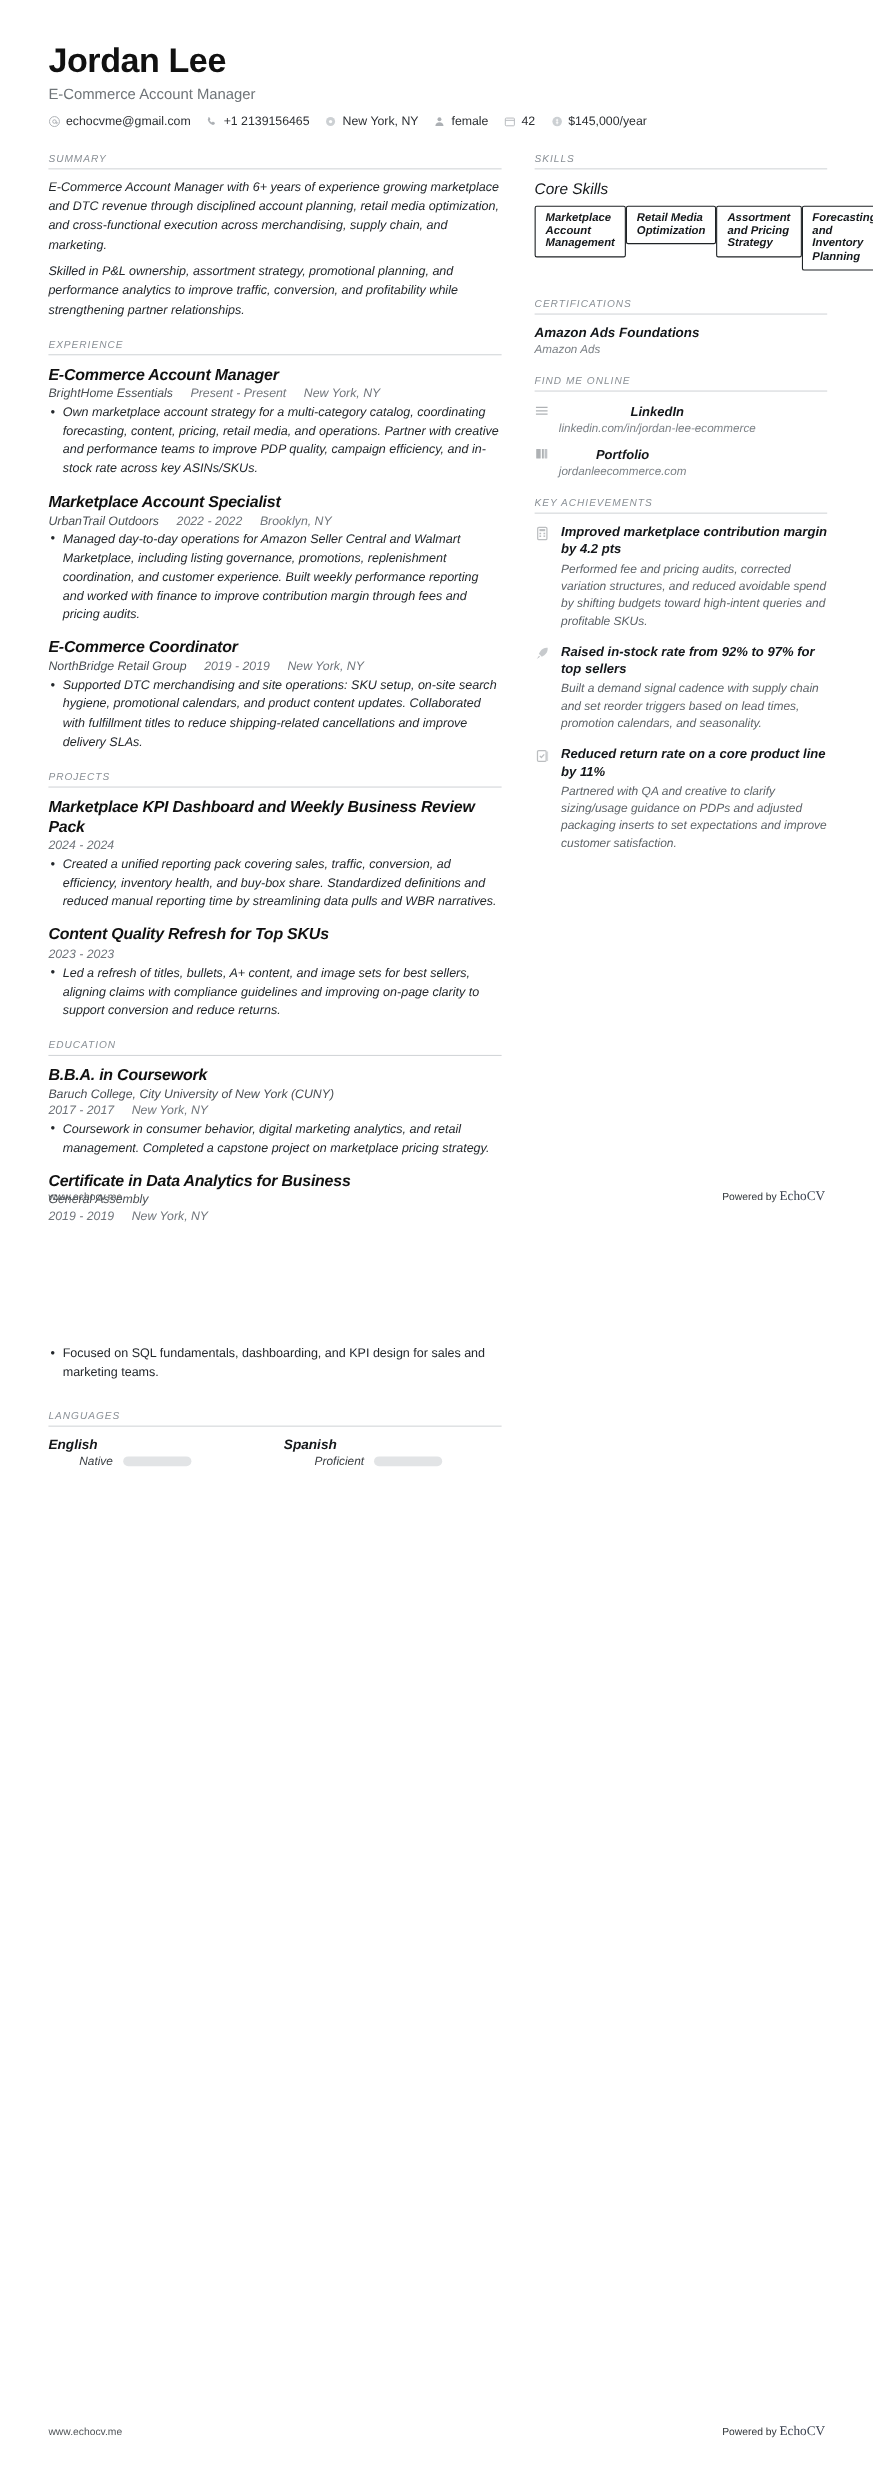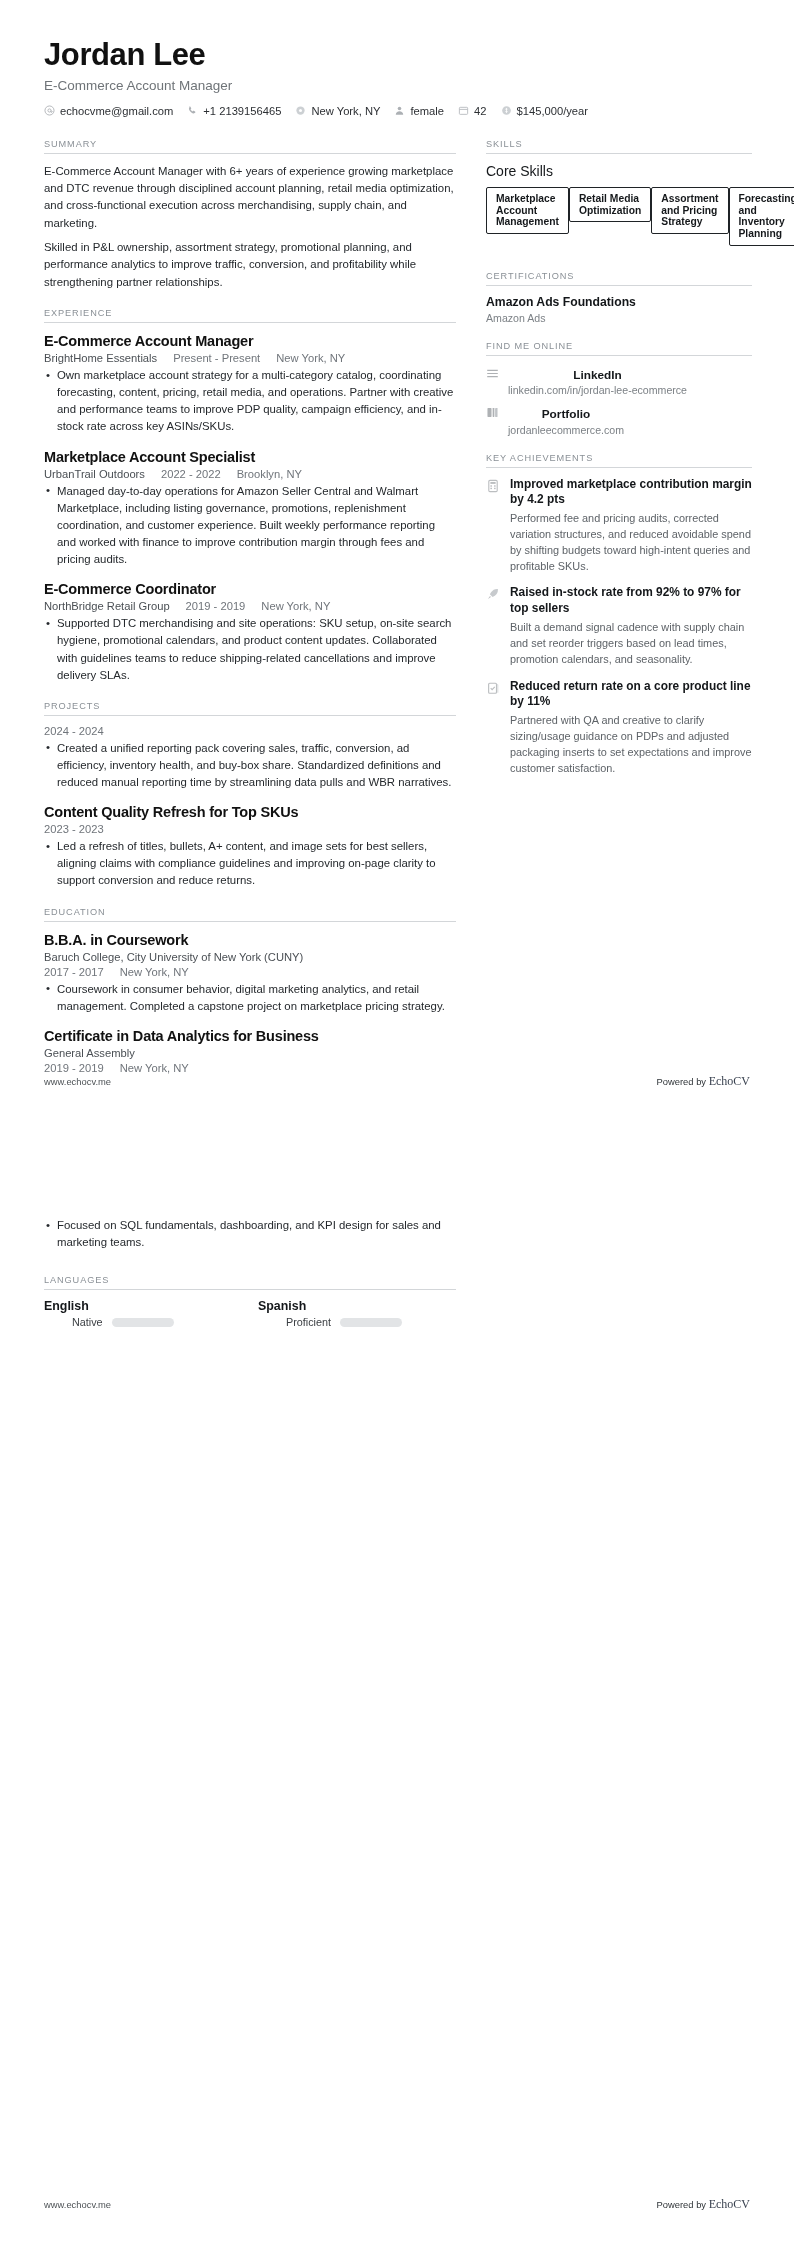--- a/index.html
+++ b/index.html
@@ -44,21 +44,21 @@
   }
   .contact-item { display: flex; align-items: center; gap: 5px; white-space: nowrap; }
   .cic { width: 11px; height: 11px; display: inline-block; flex: none; opacity: .72; }
   .cic svg { width: 11px; height: 11px; display: block; }
 
   
   .cols { display: flex; gap: 30px; margin-top: 22px; align-items: flex-start; }
   .col-left { width: 412px; flex: none; }
   .col-right { width: 266px; flex: none; }
 
-  .sec { margin-bottom: 17px; }
+  .sec { margin-bottom: 17px; font-style: italic; }
   .sec-title {
     font-size: 9.2px;
     letter-spacing: 0.9px;
     color: #8a9096;
     text-transform: uppercase;
     padding-bottom: 4px;
     font-weight: 400;
   }
   .sec-rule { height: 1px; background: #d3d6d9; margin-bottom: 9px; }
 
@@ -287,30 +287,31 @@
         </div>
 
         <div class="entry">
           <div class="entry-title">E-Commerce Coordinator</div>
           <div class="entry-meta">
             <span class="entry-org">NorthBridge Retail Group</span>
             <span class="entry-dates">2019 - 2019</span>
             <span class="entry-loc">New York, NY</span>
           </div>
           <ul class="bullets">
-            <li>Supported DTC merchandising and site operations: SKU setup, on-site search hygiene, promotional calendars, and product content updates. Collaborated with guidelines teams to reduce shipping-related cancellations and improve delivery SLAs.</li>
+            <li>Supported DTC merchandising and site operations: SKU setup, on-site search hygiene, promotional calendars, and product content updates. Collaborated with fulfillment titles to reduce shipping-related cancellations and improve delivery SLAs.</li>
           </ul>
         </div>
       </div>
 
       <div class="sec">
         <div class="sec-title">PROJECTS</div>
         <div class="sec-rule"></div>
 
         <div class="entry">
+          <div class="entry-title">Marketplace KPI Dashboard and Weekly Business Review Pack</div>
           <div class="entry-meta">
             <span class="entry-dates">2024 - 2024</span>
           </div>
           <ul class="bullets">
             <li>Created a unified reporting pack covering sales, traffic, conversion, ad efficiency, inventory health, and buy-box share. Standardized definitions and reduced manual reporting time by streamlining data pulls and WBR narratives.</li>
           </ul>
         </div>
 
         <div class="entry">
           <div class="entry-title">Content Quality Refresh for Top SKUs</div>

